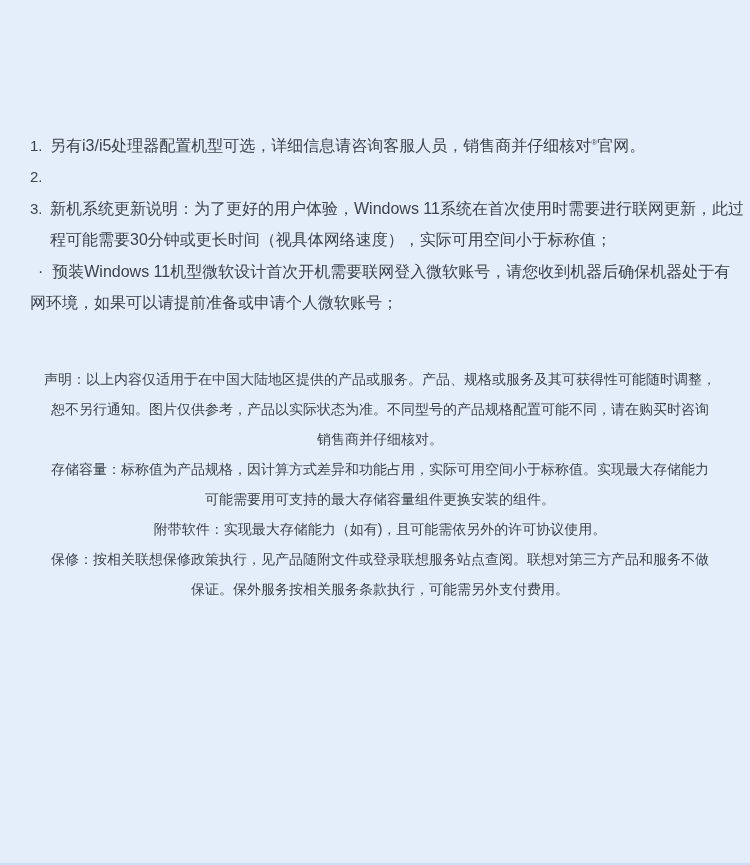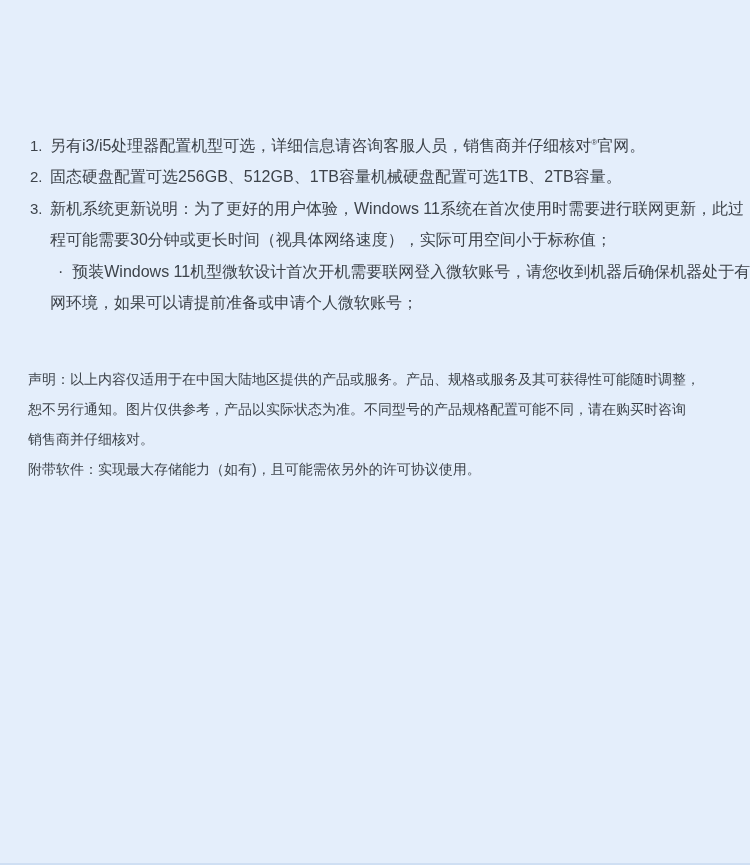--- a/index.html
+++ b/index.html
@@ -19,68 +19,71 @@
     font-size: 16px;
     line-height: 31.4px;
   }
   .note-item { display: flex; }
   .note-num {
     flex: 0 0 20px;
     font-size: 15px;
   }
   .note-text { white-space: pre; }
   .bullet {
-    margin-left: 20px;
     text-indent: 8px;
     white-space: pre;
   }
   .reg {
     font-size: 8px;
     vertical-align: super;
     line-height: 0;
   }
   .disclaimer {
     margin-top: 46px;
     padding: 0 18px 0 28px;
     font-size: 14px;
     line-height: 30px;
   }
   .disclaimer p {
     margin: 0;
     white-space: pre;
+    text-align: center;
   }
 </style>
 </head>
 <body>
 
 <div class="page">
 
   <div class="notes">
 
     <div class="note-item">
       <span class="note-num">1.</span>
       <span class="note-text"><span>另有i3/i5处理器配置机型可选，详细信息请咨询客服人员，销售商并仔细核对</span><sup class="reg">®</sup><span>官网。</span></span>
     </div>
 
     <div class="note-item">
       <span class="note-num">2.</span>
-      <span class="note-text">固态硬盘配置可选256GB、512GB、1TB容量机械硬盘配置可选1TB、2TB容量。</span>
     </div>
 
     <div class="note-item">
       <span class="note-num">3.</span>
       <span class="note-text">新机系统更新说明：为了更好的用户体验，Windows 11系统在首次使用时需要进行联网更新，此过
 程可能需要30分钟或更长时间（视具体网络速度），实际可用空间小于标称值；</span>
     </div>
 
     <div class="bullet">·  预装Windows 11机型微软设计首次开机需要联网登入微软账号，请您收到机器后确保机器处于有
 网环境，如果可以请提前准备或申请个人微软账号；</div>
 
   </div>
 
   <div class="disclaimer">
     <p>声明：以上内容仅适用于在中国大陆地区提供的产品或服务。产品、规格或服务及其可获得性可能随时调整，
 恕不另行通知。图片仅供参考，产品以实际状态为准。不同型号的产品规格配置可能不同，请在购买时咨询
 销售商并仔细核对。</p>
+    <p>存储容量：标称值为产品规格，因计算方式差异和功能占用，实际可用空间小于标称值。实现最大存储能力
+可能需要用可支持的最大存储容量组件更换安装的组件。</p>
     <p>附带软件：实现最大存储能力（如有)，且可能需依另外的许可协议使用。</p>
+    <p>保修：按相关联想保修政策执行，见产品随附文件或登录联想服务站点查阅。联想对第三方产品和服务不做
+保证。保外服务按相关服务条款执行，可能需另外支付费用。</p>
   </div>
 
 </div>
 
 </body></html>

